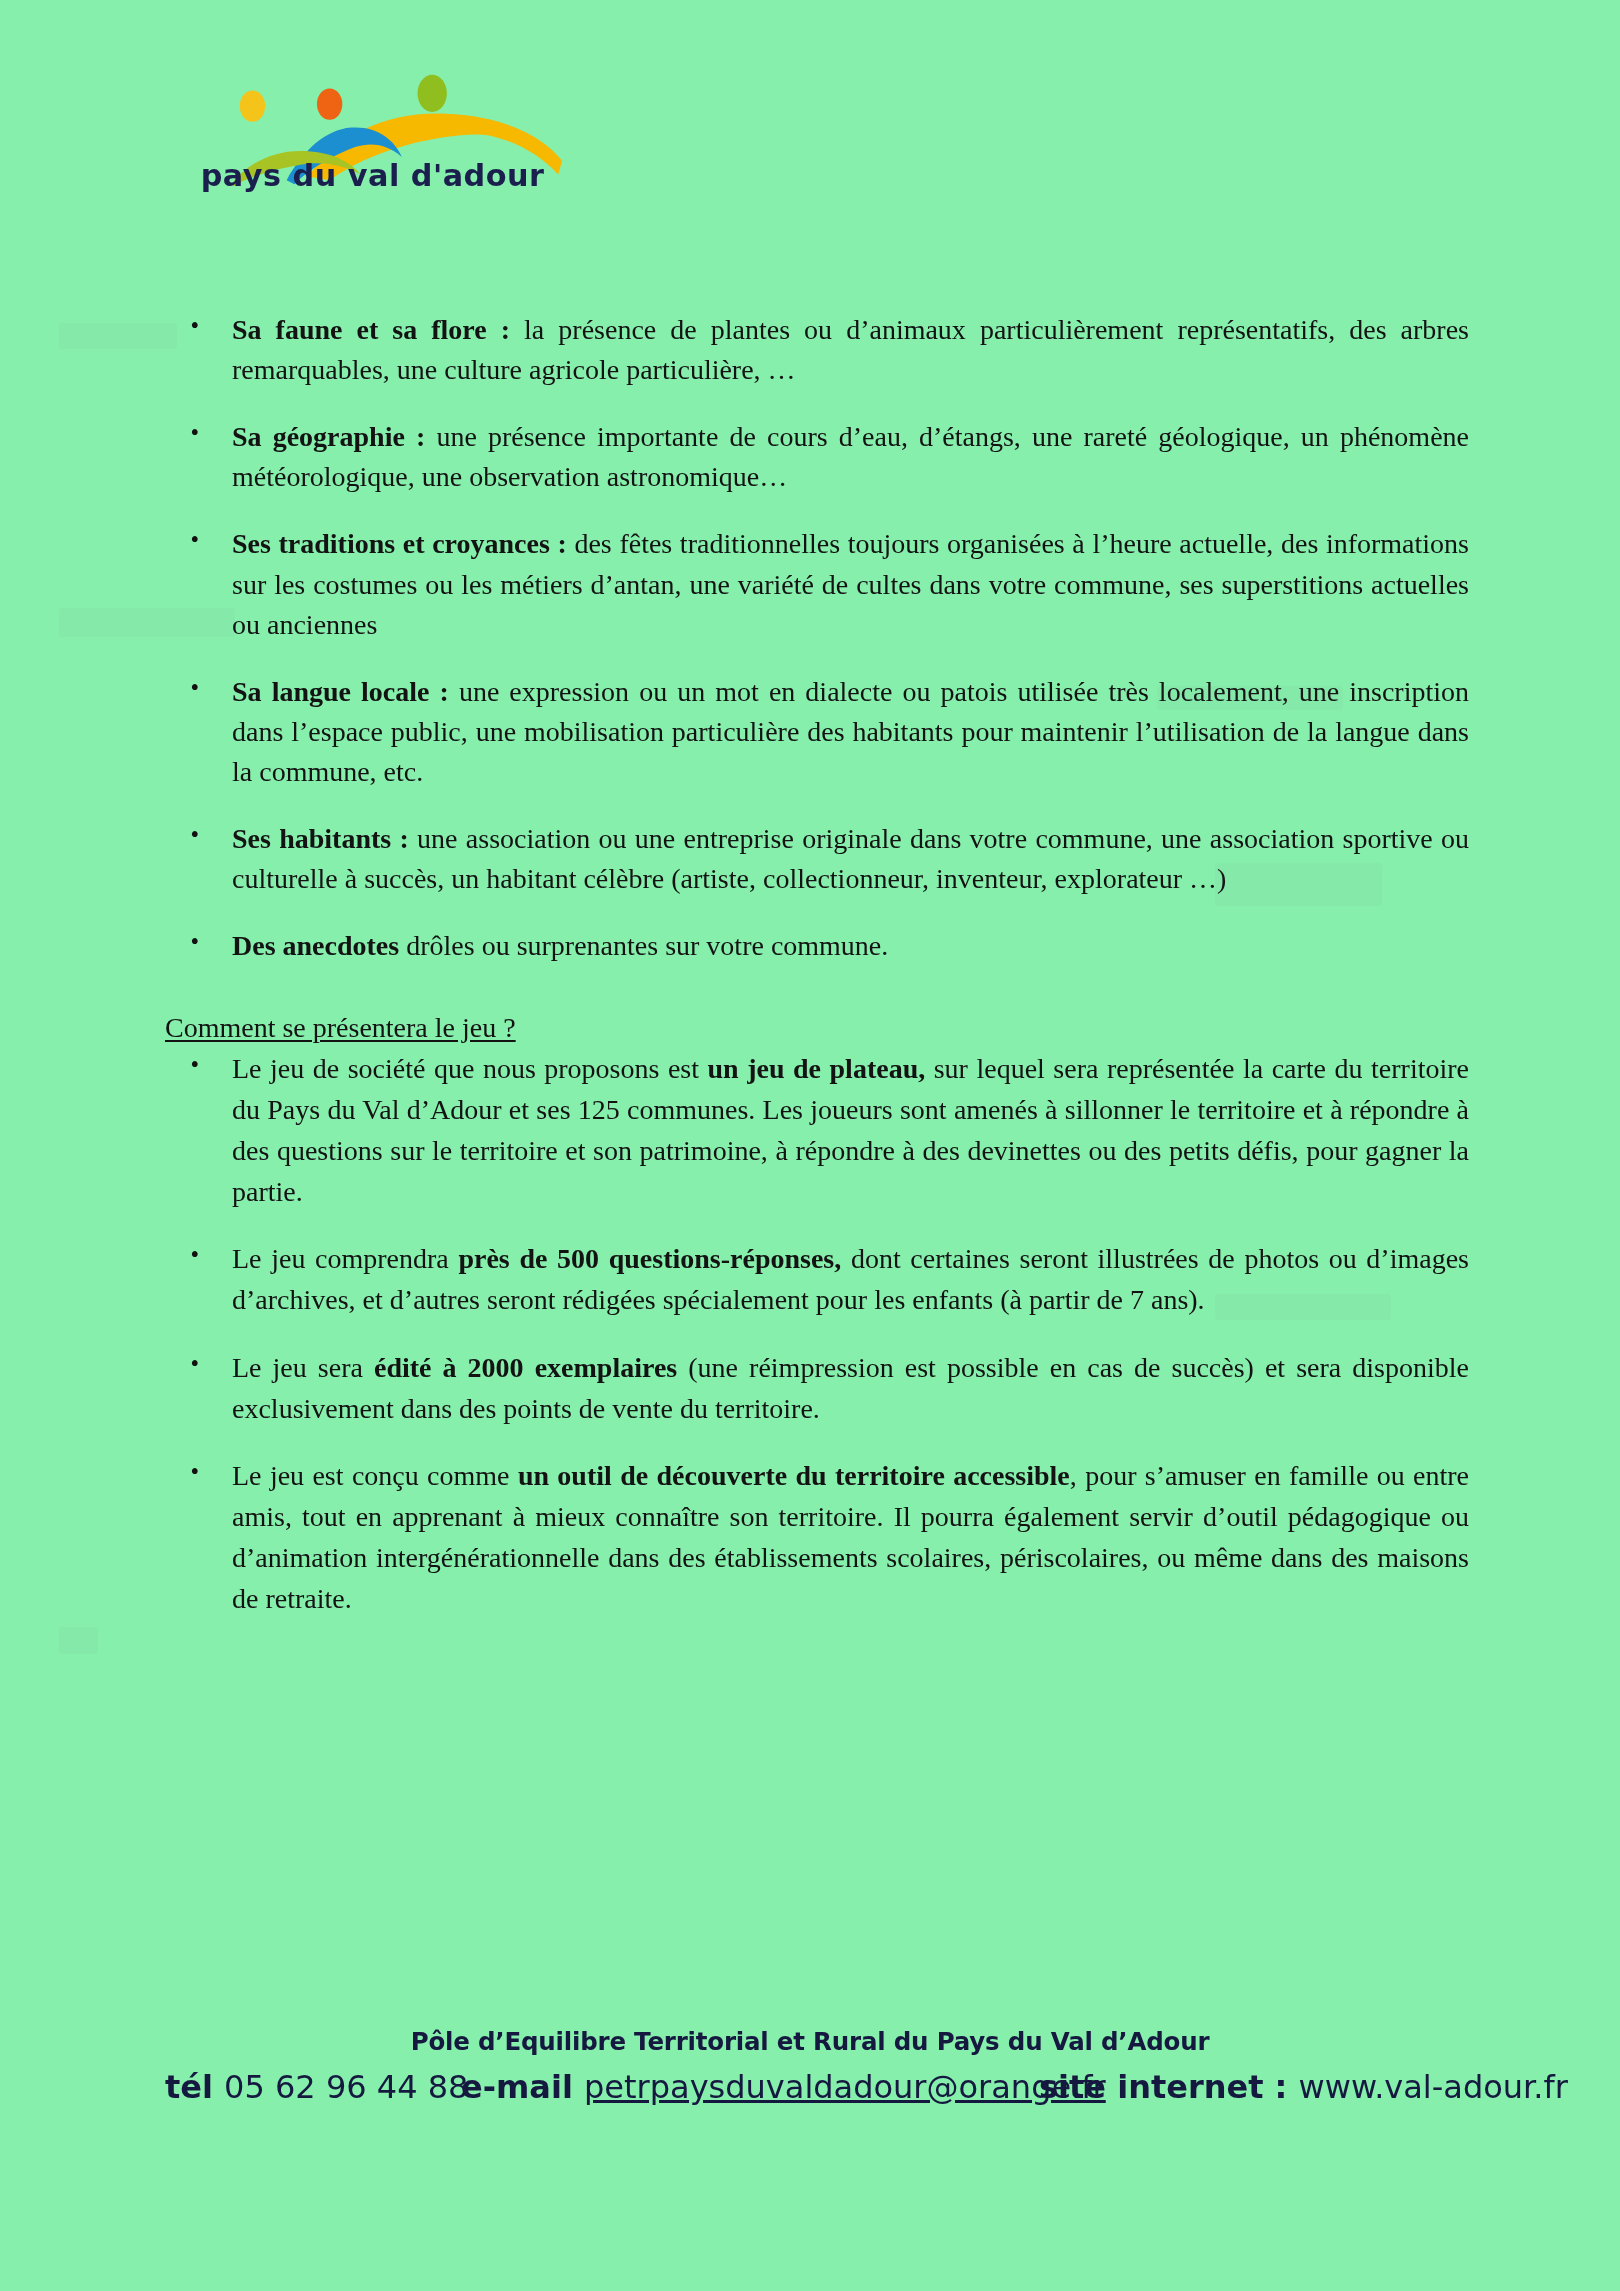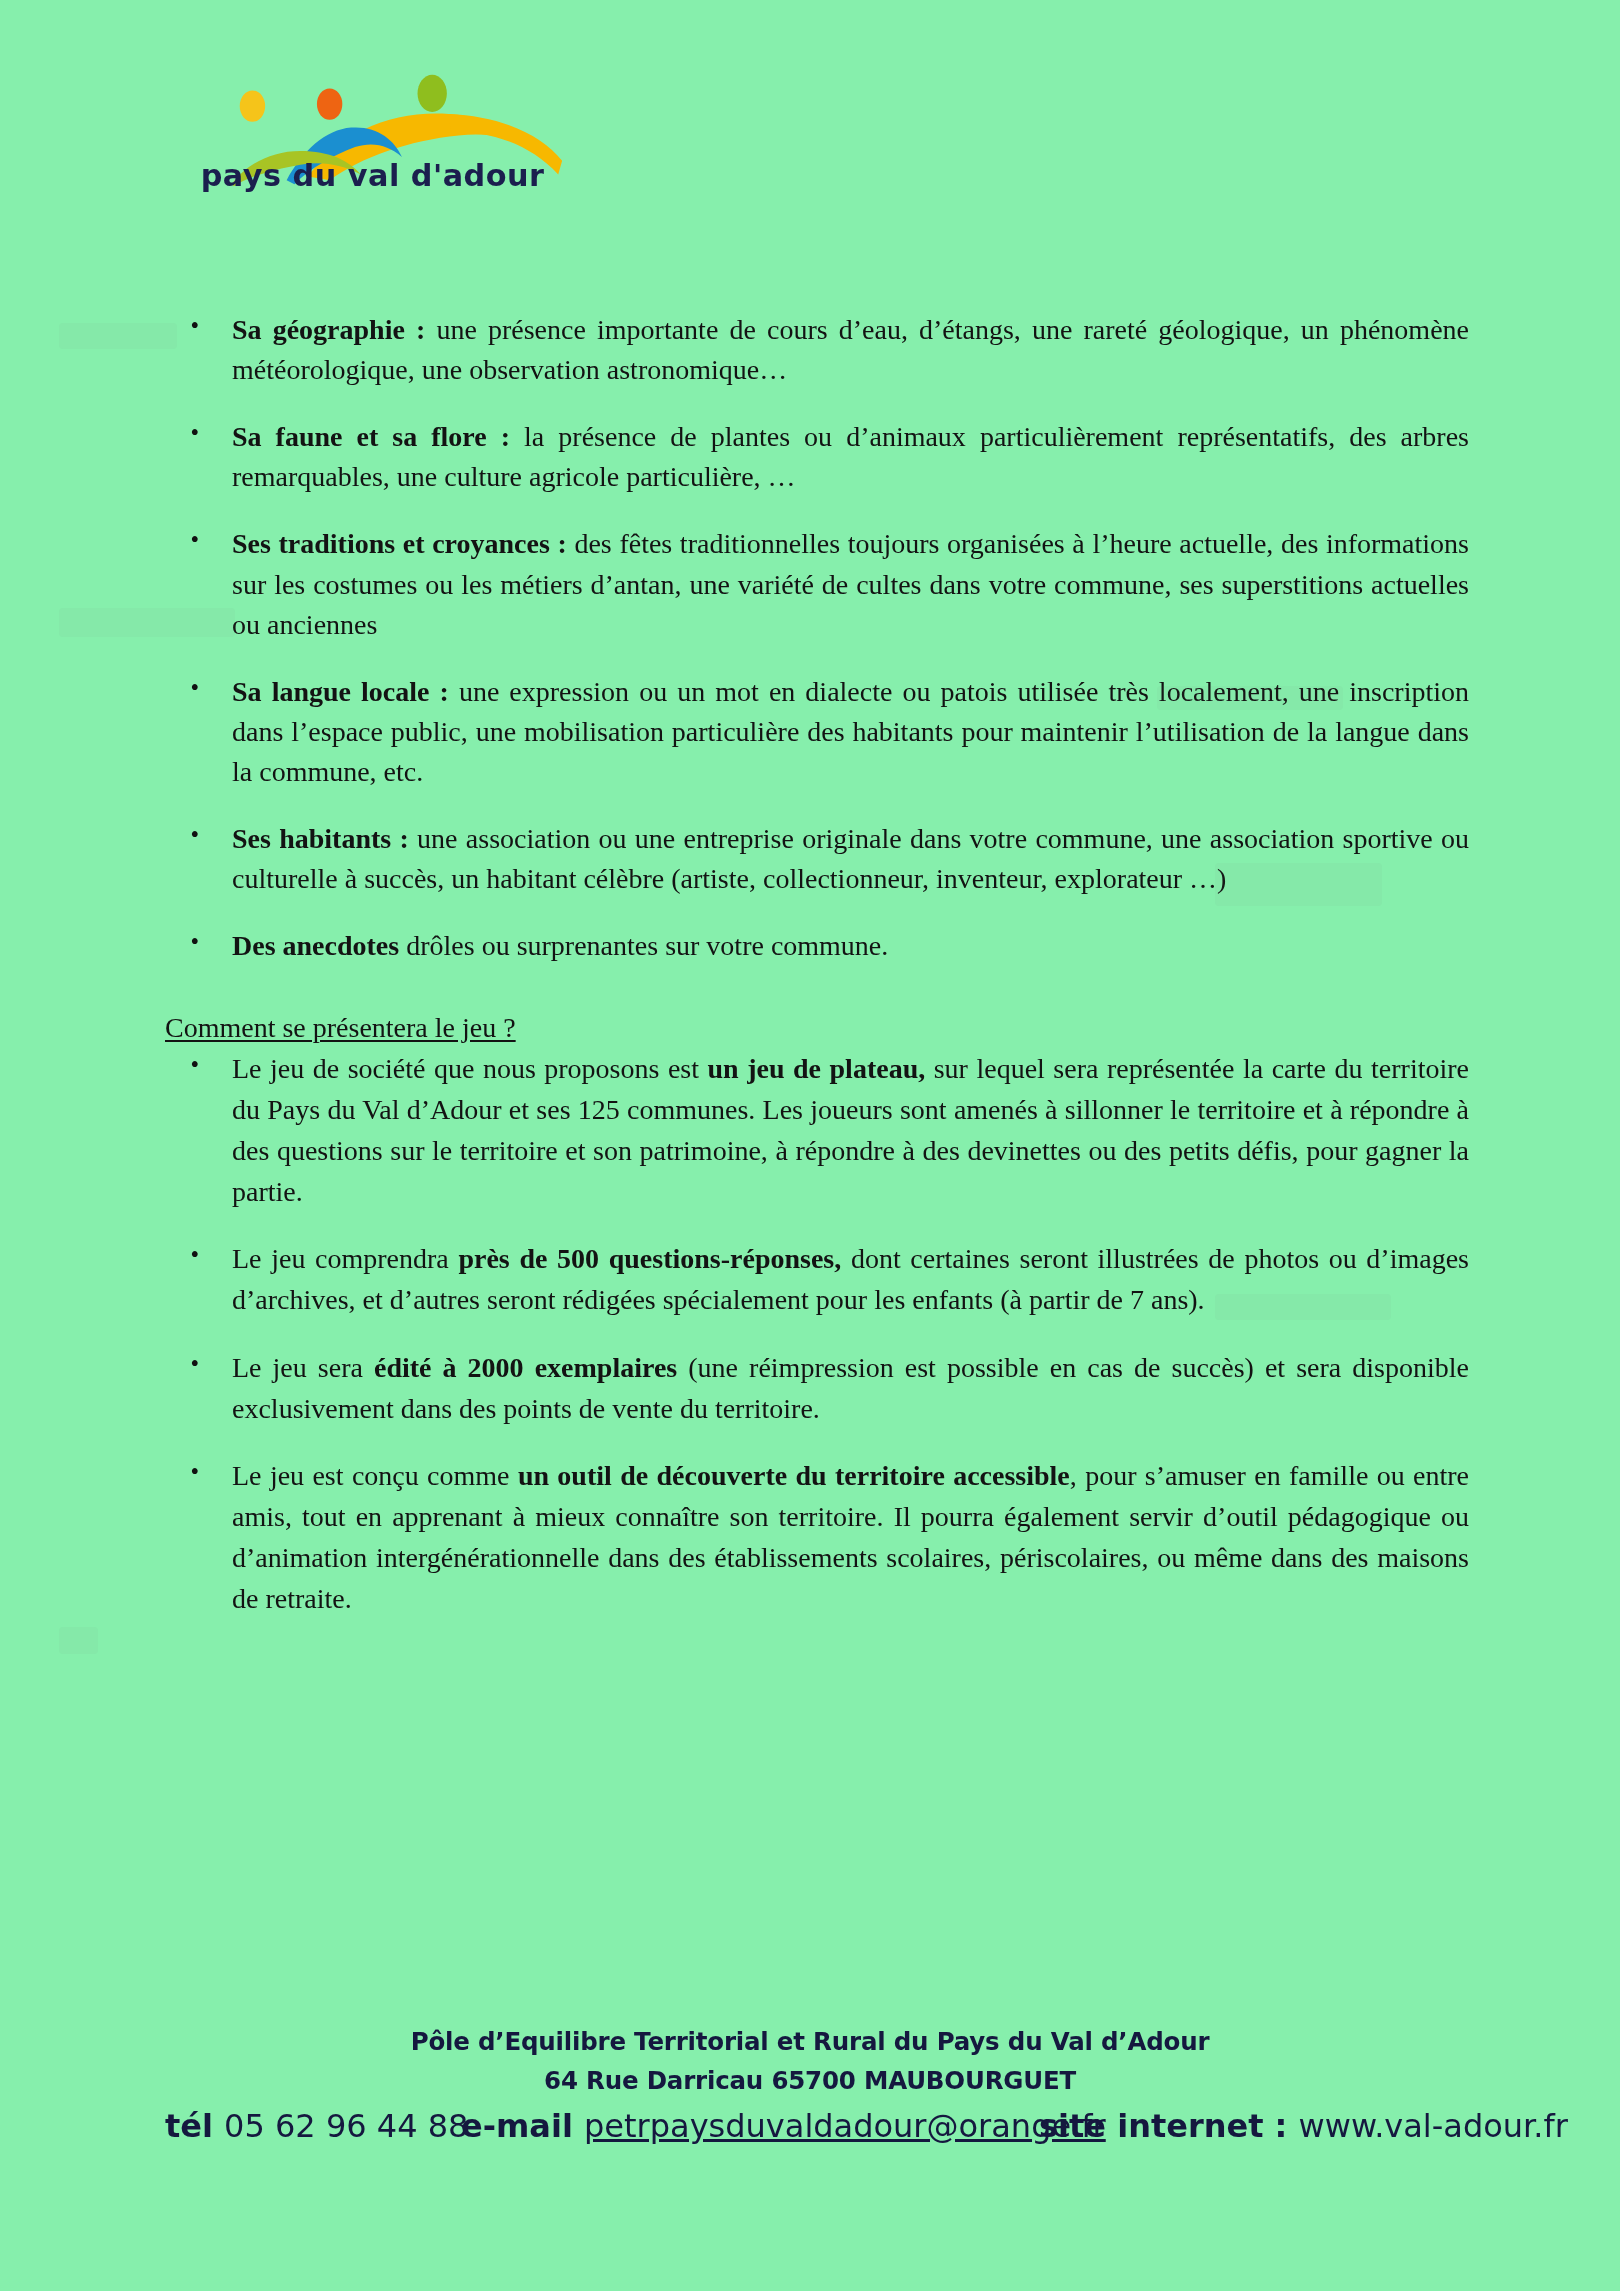--- a/index.html
+++ b/index.html
@@ -163,24 +163,24 @@
       <path d="M40 120 C54 100 80 86 110 86 C140 86 160 96 172 110 C154 100 132 96 110 100 C82 105 58 112 42 122 Z" fill="#a8c424"></path>
 
       <text x="8" y="122" font-family="DejaVu Sans, sans-serif" font-size="31" font-weight="600" fill="#1b1f4e" letter-spacing="0.5">pays du val d'adour</text>
     </svg>
   </div>
 
   <div class="content">
 
     <ul class="bullets">
       <li>
+        <b>Sa faune et sa flore :</b><span> la présence de plantes ou d’animaux particulièrement représentatifs, des arbres remarquables, une culture agricole particulière, …</span>
+      </li>
+      <li>
         <b>Sa géographie :</b><span> une présence importante de cours d’eau, d’étangs, une rareté géologique, un phénomène météorologique, une observation astronomique…</span>
-      </li>
-      <li>
-        <b>Sa faune et sa flore :</b><span> la présence de plantes ou d’animaux particulièrement représentatifs, des arbres remarquables, une culture agricole particulière, …</span>
       </li>
       <li>
         <b>Ses traditions et croyances :</b><span> des fêtes traditionnelles toujours organisées à l’heure actuelle, des informations sur les costumes ou les métiers d’antan, une variété de cultes dans votre commune, ses superstitions actuelles ou anciennes</span>
       </li>
       <li>
         <b>Sa langue locale :</b><span> une expression ou un mot en dialecte ou patois utilisée très localement, une inscription dans l’espace public, une mobilisation particulière des habitants pour maintenir l’utilisation de la langue dans la commune, etc.</span>
       </li>
       <li>
         <b>Ses habitants :</b><span> une association ou une entreprise originale dans votre commune, une association sportive ou culturelle à succès, un habitant célèbre (artiste, collectionneur, inventeur, explorateur …)</span>
       </li>
@@ -205,21 +205,20 @@
       </li>
       <li>
         <span>Le jeu est conçu comme </span><b>un outil de découverte du territoire accessible</b><span>, pour s’amuser en famille ou entre amis, tout en apprenant à mieux connaître son territoire. Il pourra également servir d’outil pédagogique ou d’animation intergénérationnelle dans des établissements scolaires, périscolaires, ou même dans des maisons de retraite.</span>
       </li>
     </ul>
 
   </div>
 
   <div class="footer">
     <div class="footer-line">Pôle d’Equilibre Territorial et Rural du Pays du Val d’Adour</div>
-    <div class="footer-line">64 Rue Darricau 65700 MAUBOURGUET</div>
     <div class="footer-contacts">
       <div class="fc-tel"><span>tél </span><span class="tel-num">05 62 96 44  88</span></div>
       <div class="fc-mail"><span>e-mail </span><span class="mail-link">petrpaysduvaldadour@orange.fr</span></div>
       <div class="fc-site"><span>site internet : </span><span class="site-url">www.val-adour.fr</span></div>
     </div>
   </div>
 
   <div class="scan-noise" style="left:59px;  top:323px;  width:118px; height:25.5px;"></div>
   <div class="scan-noise" style="left:1157px;top:686px;  width:186px; height:23.5px;"></div>
   <div class="scan-noise" style="left:59px;  top:608px;  width:176px; height:29px;"></div>

